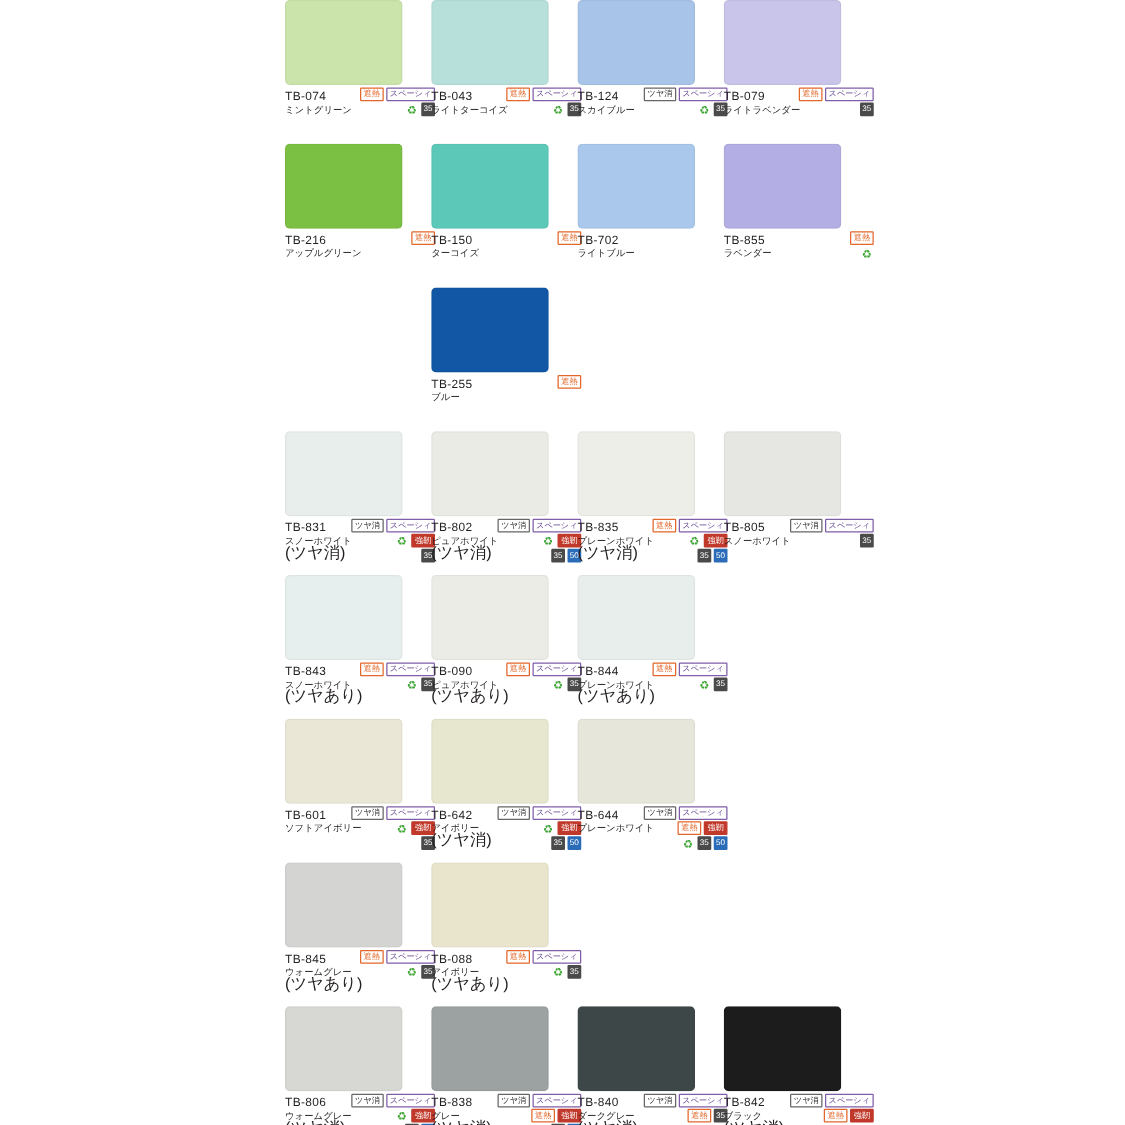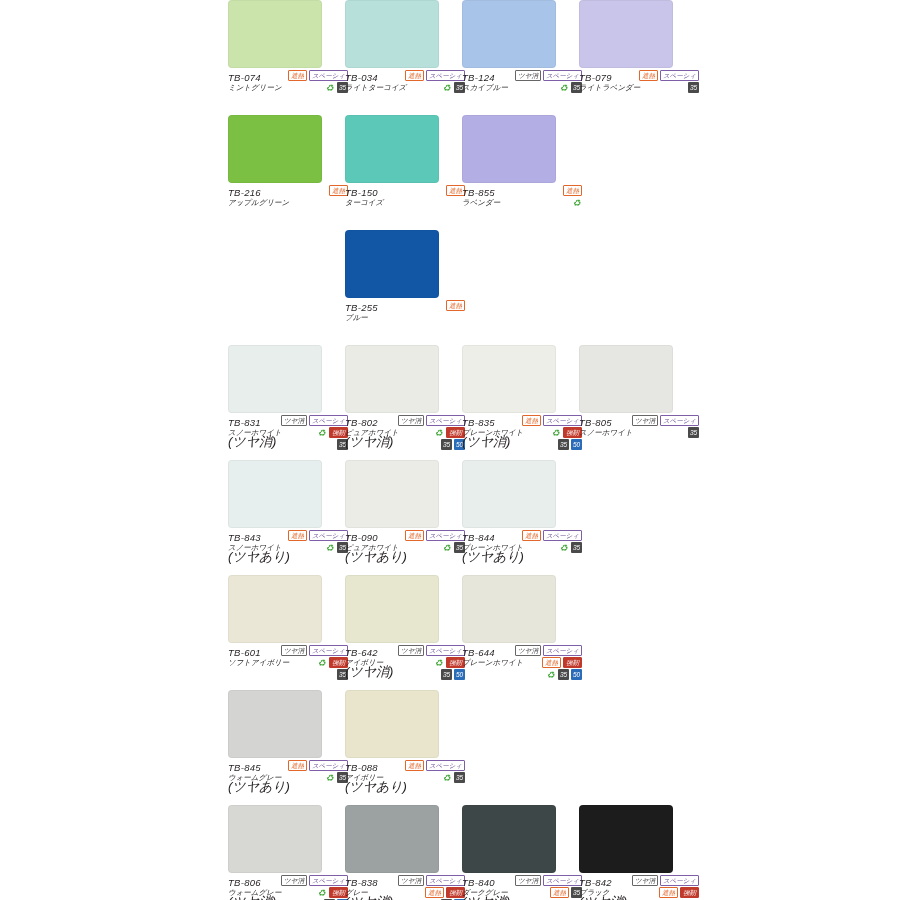--- a/index.html
+++ b/index.html
@@ -6,21 +6,20 @@
   html, body {
     margin: 0; padding: 0;
     width: 900px; height: 900px;
     background: #ffffff;
     font-family: "Liberation Sans", sans-serif;
   }
   #sheet {
     position: relative;
     width: 900px; height: 900px;
     overflow: hidden;
-    font-style: italic;
   }
   .grid {
     position: absolute;
     left: 228px;
     top: 0px;
     width: 672px;
   }
   .row {
     display: flex;
     height: 115px;
@@ -121,21 +120,21 @@
               <span class="tag space">スペーシィ</span>
             </div>
             <div class="brow">
               <span class="sq leaf">♻</span>
               <span class="sq dark">35</span>
             </div>
           </div>
         </div>
         <div class="cell">
           <div class="swatch" style="background: rgb(183, 224, 219);"></div>
-          <div class="code">TB-034</div>
+          <div class="code">TB-043</div>
           <div class="name">ライトターコイズ</div>
           <div class="badges">
             <div class="brow">
               <span class="tag ">遮熱</span>
               <span class="tag space">スペーシィ</span>
             </div>
             <div class="brow">
               <span class="sq leaf">♻</span>
               <span class="sq dark">35</span>
             </div>
@@ -184,20 +183,25 @@
         </div>
         <div class="cell">
           <div class="swatch" style="background: rgb(92, 201, 184);"></div>
           <div class="code">TB-150</div>
           <div class="name">ターコイズ</div>
           <div class="badges">
             <div class="brow">
               <span class="tag ">遮熱</span>
             </div>
           </div>
+        </div>
+        <div class="cell">
+          <div class="swatch" style="background: rgb(169, 200, 236);"></div>
+          <div class="code">TB-702</div>
+          <div class="name">ライトブルー</div>
         </div>
         <div class="cell">
           <div class="swatch" style="background: rgb(179, 174, 228);"></div>
           <div class="code">TB-855</div>
           <div class="name">ラベンダー</div>
           <div class="badges">
             <div class="brow">
               <span class="tag ">遮熱</span>
             </div>
             <div class="brow">

